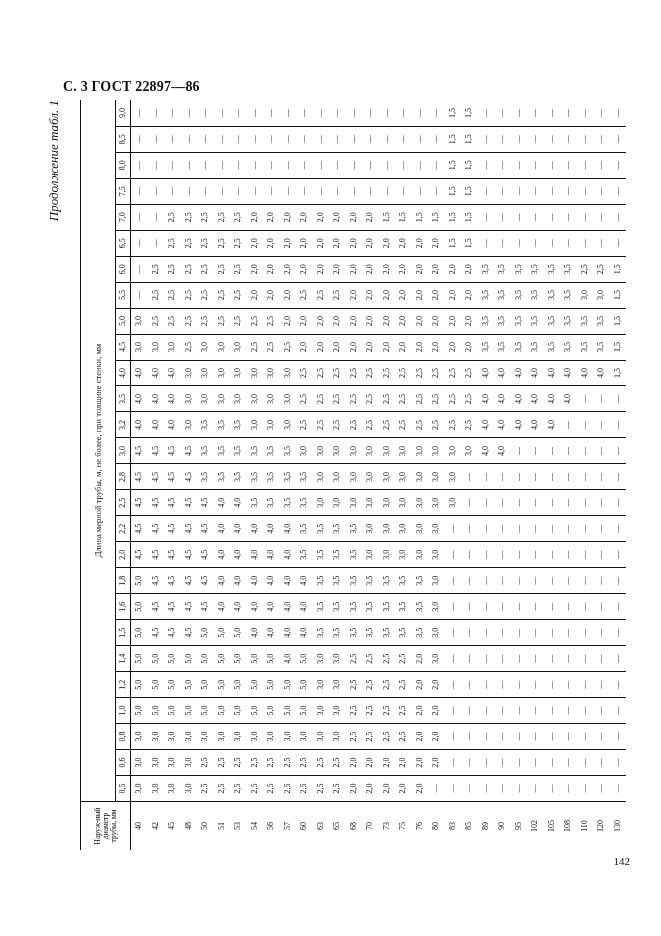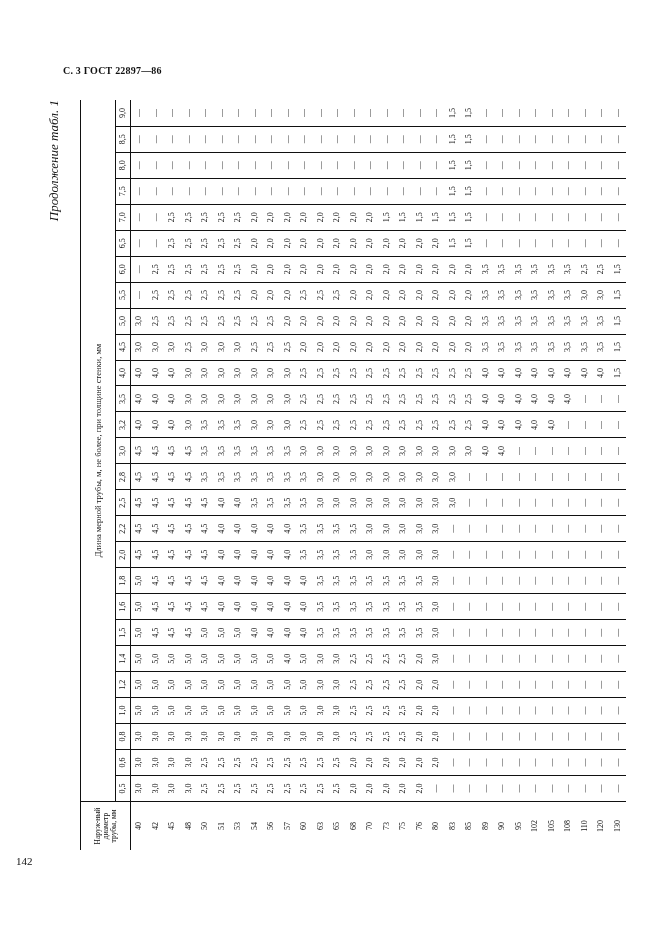--- a/index.html
+++ b/index.html
@@ -1,19 +1,19 @@
 <!DOCTYPE html>
 <html><head>
 <meta charset="utf-8">
 <style>
   html, body { margin: 0; padding: 0; background: #ffffff; }
   body { width: 661px; height: 936px; position: relative; overflow: hidden;
          font-family: "Liberation Serif", "DejaVu Serif", serif; color: #111; }
-  .page-header { position: absolute; left: 63px; top: 65px; font-size: 10px; font-weight: bold; letter-spacing: 0.2px; }
-  .page-number { position: absolute; left: 16px; width: 630px; top: 855px; text-align: left; font-size: 11px; }
+  .page-header { position: absolute; left: 63px; top: 79px; font-size: 14px; font-weight: bold; letter-spacing: 0.2px; }
+  .page-number { position: absolute; left: 0; width: 630px; top: 855px; text-align: right; font-size: 11px; }
   
   .rot-wrap { position: absolute; left: 80px; top: 100px; width: 542px; height: 750px; }
   .rot-inner { position: absolute; left: 0; top: 750px; width: 750px; height: 542px;
                transform-origin: 0 0; transform: rotate(-90deg); }
   .caption { position: absolute; right: 0; top: -34px; font-style: italic; font-size: 13px; }
   table { border-collapse: collapse; width: 750px; table-layout: fixed; font-size: 8px; }
   th, td { padding: 0; text-align: center; height: 16.5px; line-height: 16.5px; }
   thead th { border-bottom: 1px solid #111; border-top: 1.5px solid #111; font-weight: normal; }
   thead th.first { border-right: 1px solid #111; width: 48px; line-height: 8px; font-size: 7.5px; }
   thead tr.super th.span { border-bottom: 1px solid #111; font-size: 8.5px; height: 34px; }

